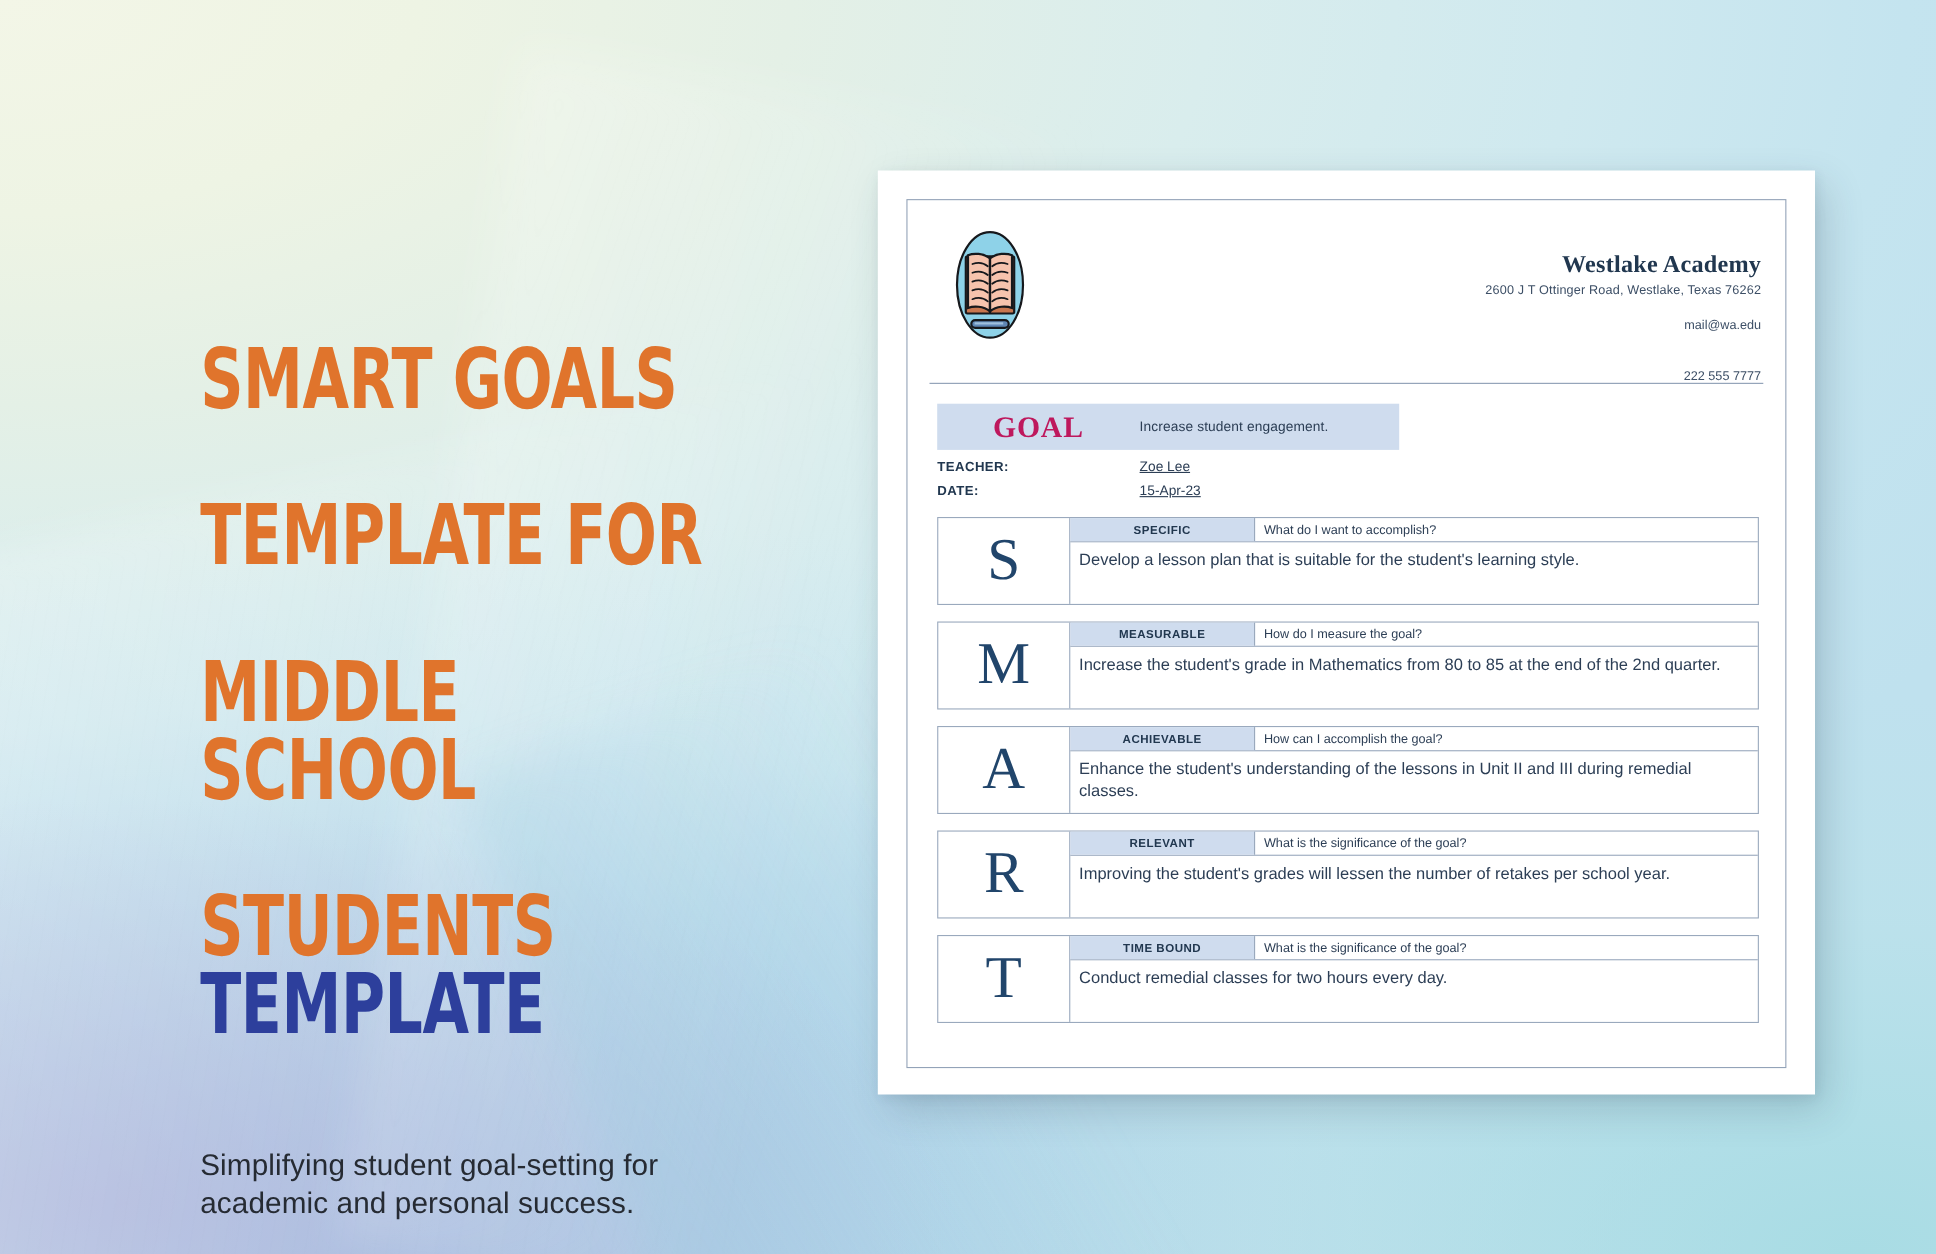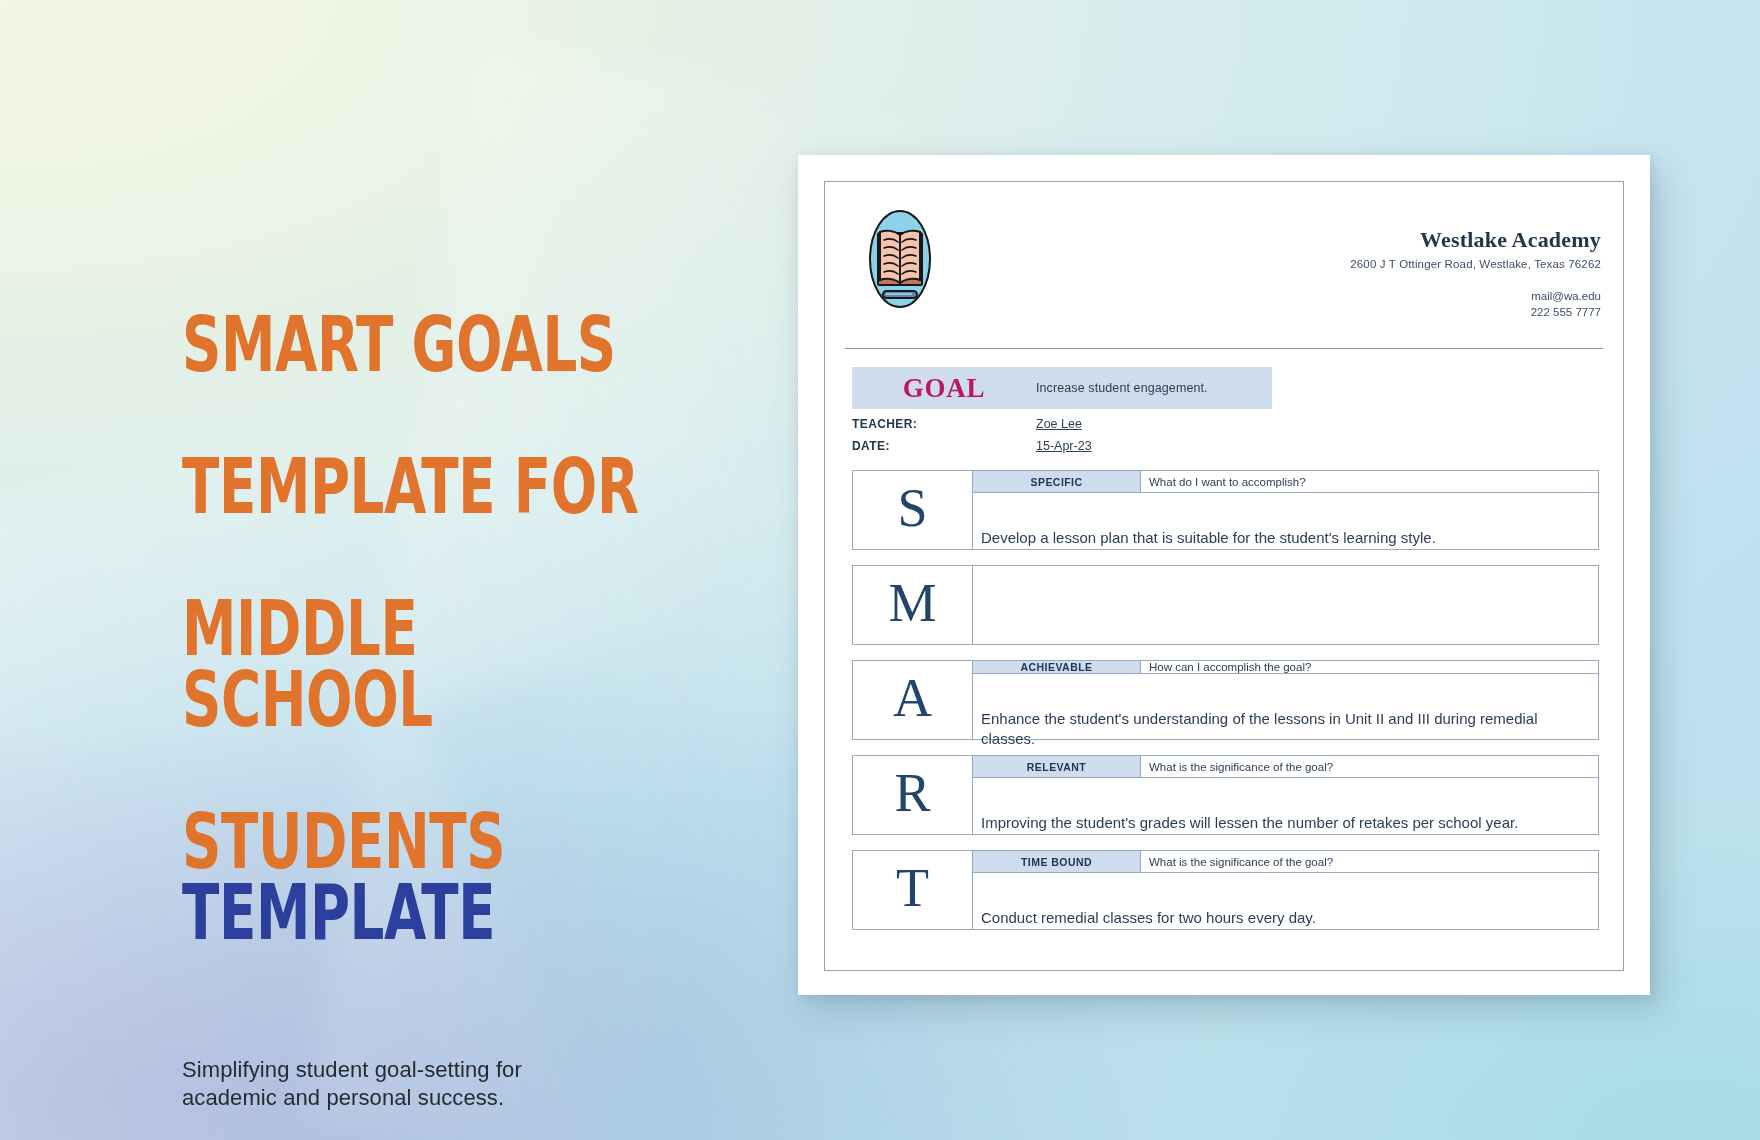--- a/index.html
+++ b/index.html
@@ -72,22 +72,22 @@
     line-height: 0.935;
     letter-spacing: -0.5px;
     color: #E0742C;
     text-transform: uppercase;
     transform: scaleX(0.80);
     transform-origin: left top;
     white-space: pre-line;
   }
   .promo-title .accent { color: #2D3F9C; }
   .promo-sub {
-    margin-top: 36px;
-    font-size: 22px;
+    margin-top: 22px;
+    font-size: 27px;
     line-height: 1.30;
     color: #262b33;
     letter-spacing: 0.1px;
     max-width: 505px;
     font-weight: 400;
     white-space: pre-line;
   }
 
   
   #doc-card {
@@ -129,21 +129,21 @@
     font-size: 11.5px;
     color: #3d4f66;
     letter-spacing: 0.15px;
   }
   .school-mail {
     margin-top: 20px;
     font-size: 11.5px;
     color: #3d4f66;
   }
   .school-phone {
-    margin-top: 4px;
+    margin-top: 34px;
     font-size: 11.5px;
     color: #3d4f66;
   }
 
   
   #goal-block { margin-top: 18px; padding-left: 7px; }
   .goal-row {
     display: flex;
     background: #cfdcee;
     width: 420px;
@@ -198,21 +198,21 @@
     border-right: 1px solid #9aa9bd;
     display: flex;
     align-items: center;
     justify-content: center;
     font-family: "Liberation Serif", serif;
     font-size: 54px;
     line-height: 1;
     color: #21456b;
     padding-bottom: 4px;
   }
-  .smart-body { flex: 1 1 auto; display: flex; flex-direction: column; gap: 28px; }
+  .smart-body { flex: 1 1 auto; display: flex; flex-direction: column; }
   .smart-head { display: flex; height: 22px; border-bottom: 1px solid #9aa9bd; }
   .smart-crit {
     width: 168px;
     flex: 0 0 168px;
     background: #cfdcee;
     border-right: 1px solid #9aa9bd;
     display: flex; align-items: center; justify-content: center;
     font-size: 10.5px;
     font-weight: 700;
     letter-spacing: 0.45px;
@@ -320,20 +320,27 @@
           <div class="smart-head">
             <div class="smart-crit">SPECIFIC</div>
             <div class="smart-q">What do I want to accomplish?</div>
           </div>
           <div class="smart-ans">Develop a lesson plan that is suitable for the student's learning style.</div>
         </div>
       </div>
 
       <div class="smart-row">
         <div class="smart-letter">M</div>
+        <div class="smart-body">
+          <div class="smart-head">
+            <div class="smart-crit">MEASURABLE</div>
+            <div class="smart-q">How do I measure the goal?</div>
+          </div>
+          <div class="smart-ans">Increase the student's grade in Mathematics from 80 to 85 at the end of the 2nd quarter.</div>
+        </div>
       </div>
 
       <div class="smart-row">
         <div class="smart-letter">A</div>
         <div class="smart-body">
           <div class="smart-head">
             <div class="smart-crit">ACHIEVABLE</div>
             <div class="smart-q">How can I accomplish the goal?</div>
           </div>
           <div class="smart-ans">Enhance the student's understanding of the lessons in Unit II and III during remedial classes.</div>

